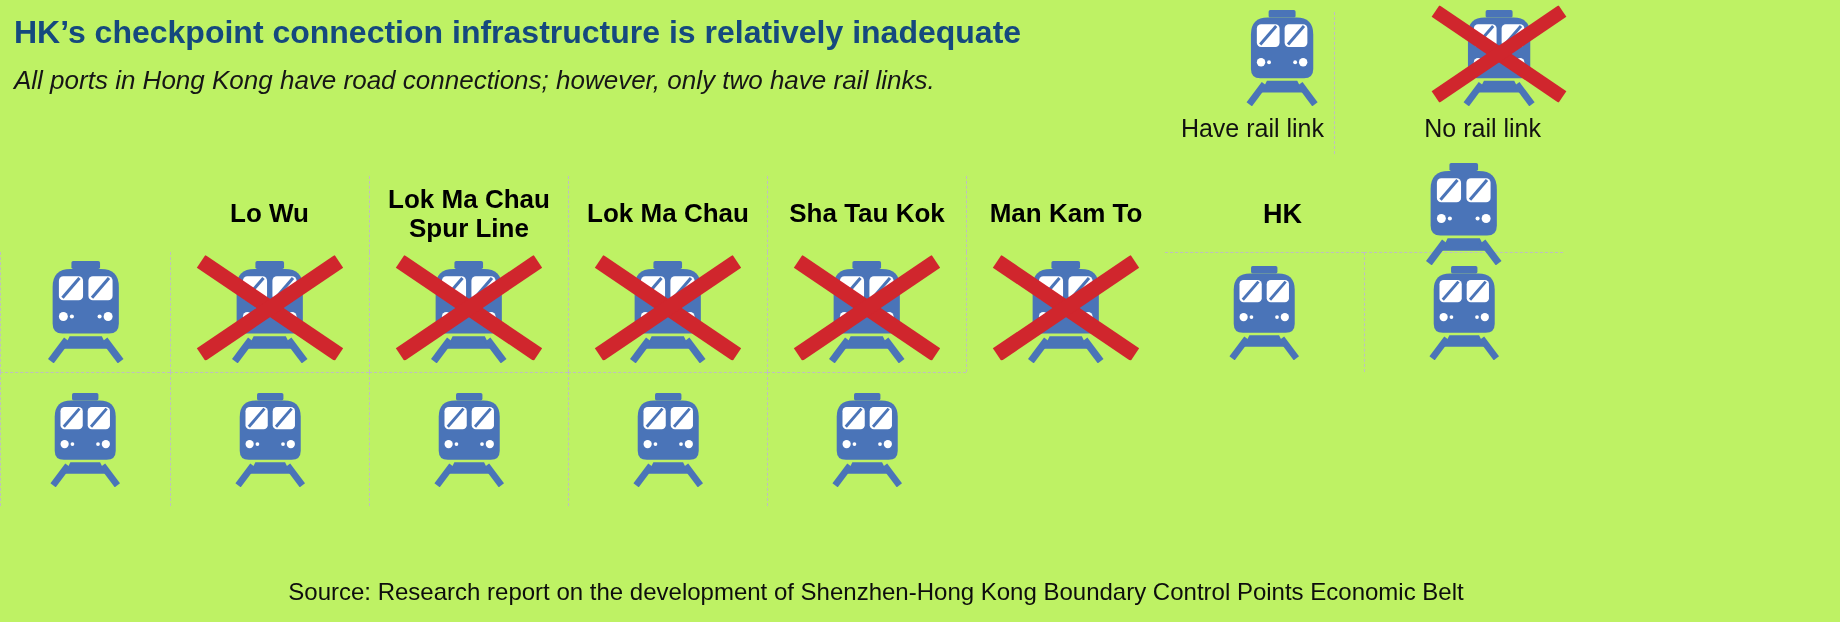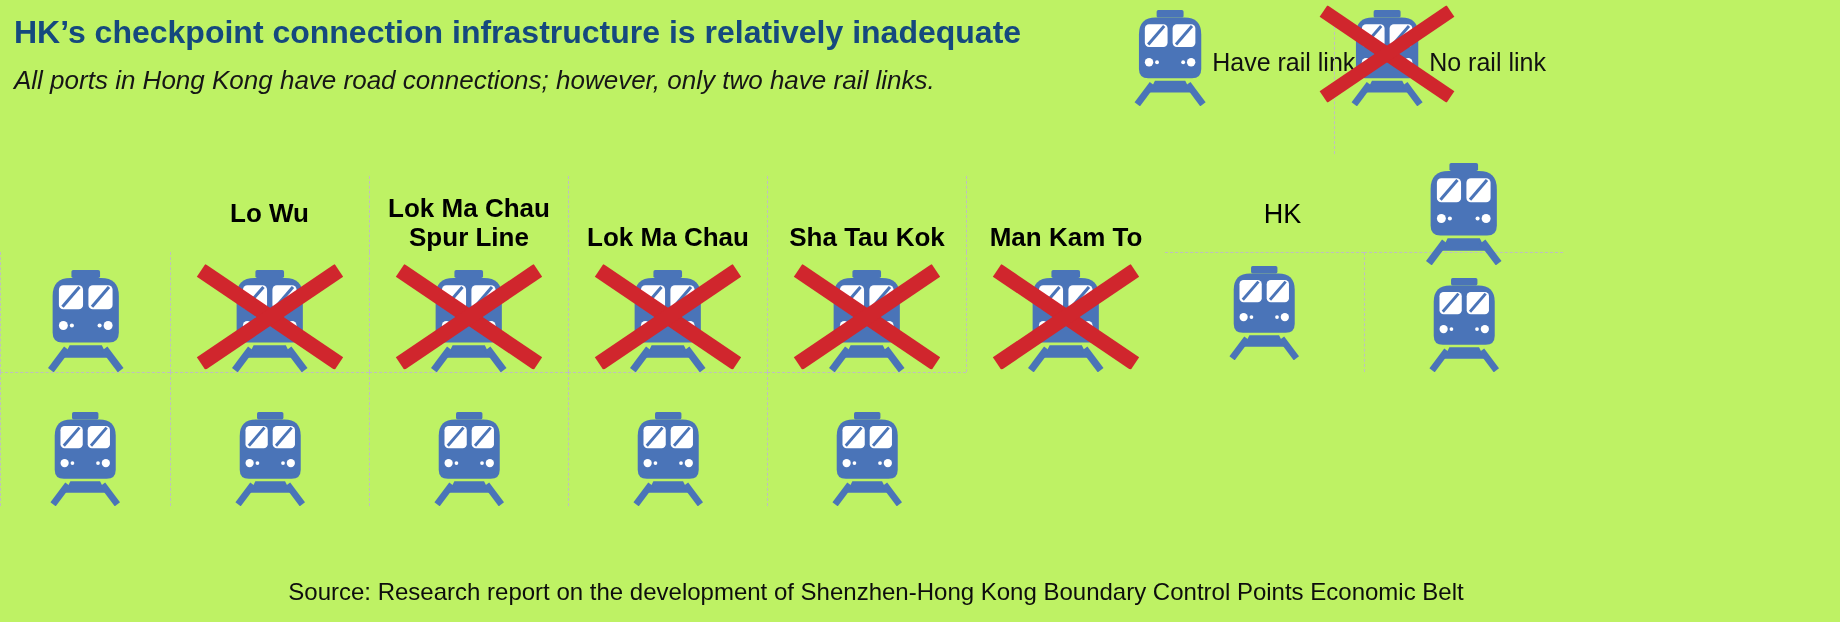--- a/index.html
+++ b/index.html
@@ -5,40 +5,40 @@
   * { box-sizing: border-box; }
   html,body { margin:0; padding:0; background:#ffffff; }
   body { font-family:"Liberation Sans","DejaVu Sans",sans-serif; color:var(--text,#111); }
   .page { position:relative; width:1840px; height:622px; background:#bef264; overflow:hidden; }
 
   .header { position:absolute; left:14px; top:14px; width:1100px; }
   .title { margin:0; font-size:32px; font-weight:700; color:var(--title,#15497e); }
   .subtitle { margin:14px 0 0 0; font-size:26px; color:#161616;font-style:italic; }
 
   .legend { position:absolute; top:10px; left:1128px; display:flex; align-items:flex-start; }
-  .legend-item { width:196px; display:flex; flex-direction:row; align-items:center; }
+  .legend-item { width:196px; display:flex; flex-direction:column; align-items:flex-end; }
   .legend-divider { width:0; border-left:1.5px dashed var(--divider,#bfbfbf); height:142px; margin:2px 10px 0 10px; }
   .legend-label { margin-top:8px; font-size:25px; color:#111; white-space:nowrap; }
   .legend .train-svg { height:96px; }
   .legend .cross-svg { width:140px; }
 
   .icon-wrap { position:relative; display:inline-block; line-height:0; }
   .train-svg { display:block; color:var(--train,#4a74b8); }
   .cross-svg { position:absolute; left:50%; top:46%; transform:translate(-50%,-50%); color:var(--cross,#d0262d); }
 
   .grid { position:absolute; left:0; top:176px; display:grid;
           grid-template-columns:170px repeat(7,199px);
           grid-template-rows:76px 120px 134px; }
   .col-header { display:flex; align-items:center; justify-content:center; text-align:center;
                 font-weight:700; font-size:26px; line-height:1.12; color:#000; }
   .col-header span { white-space:pre; }
   .row-label { display:flex; align-items:center; justify-content:center; padding-left:36px;
-               font-weight:400; font-size:27px; color:#000; white-space:nowrap; }
+               font-weight:700; font-size:27px; color:#000; white-space:nowrap; }
   .cell { display:flex; align-items:center; justify-content:center; }
-  .vline { border-left:1.5px dashed var(--divider,#bfbfbf);align-items:flex-end; }
+  .vline { border-left:1.5px dashed var(--divider,#bfbfbf); }
   .hline { border-top:1.5px dashed var(--divider,#bfbfbf); }
   .cell.big .train-svg { height:102px; }
   .cell.small .train-svg { height:94px; }
   .cell.big .cross-svg { width:152px; }
 
   .source { position:absolute; left:16px; top:578px; width:1720px; text-align:center;
             font-size:24px; color:#0d0d0d; }
 </style>
 </head>
 <body>

